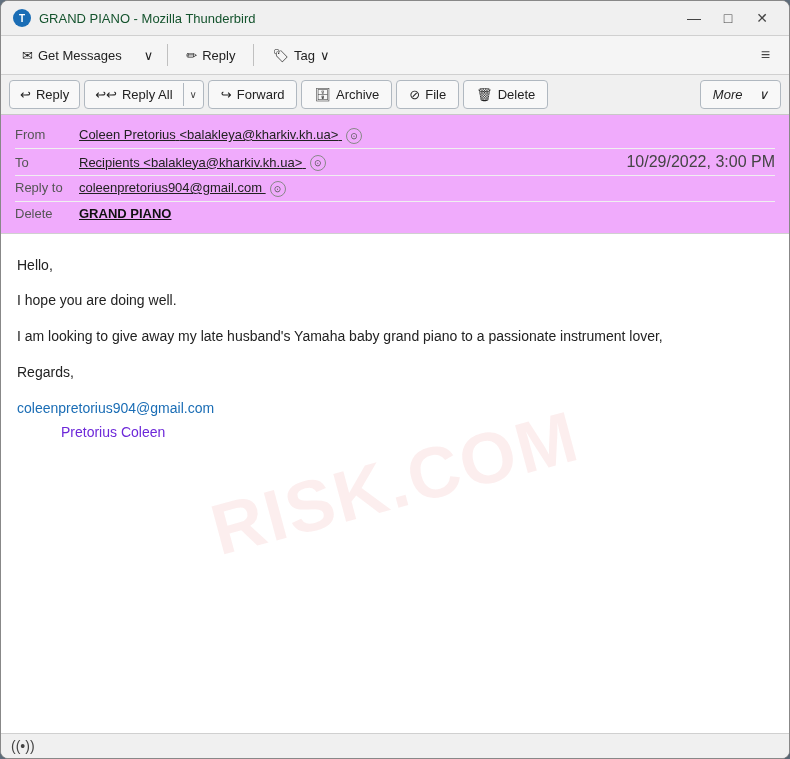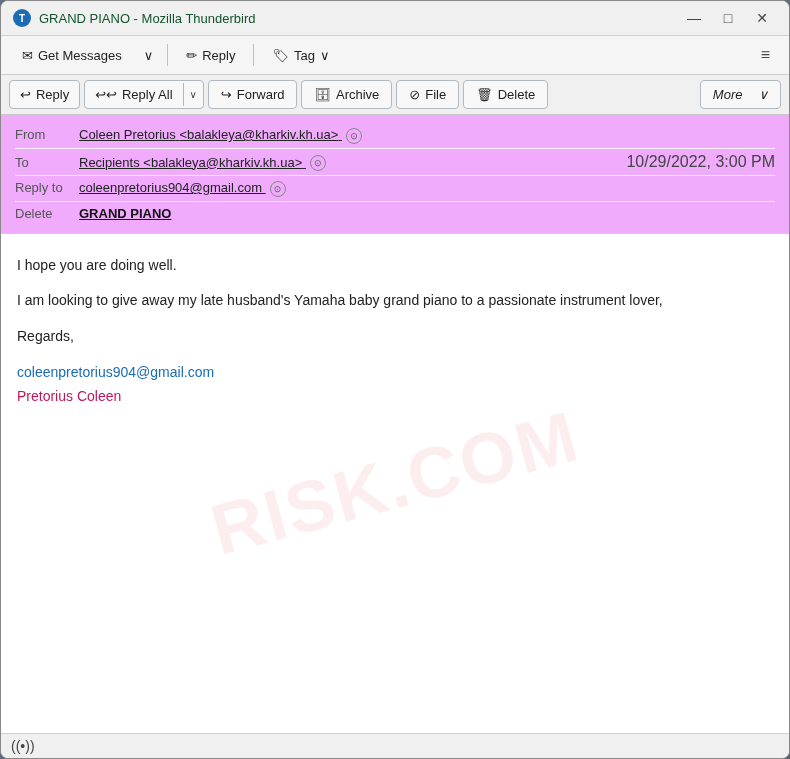--- a/index.html
+++ b/index.html
@@ -264,21 +264,21 @@
       color: rgba(220, 40, 40, 0.08);
       white-space: nowrap;
       pointer-events: none;
       user-select: none;
       letter-spacing: 2px;
     }
     .email-link {
       color: #1a6db5;
       text-decoration: none;
     }
-    .signature-name { color: #be185d; }
+    .signature-name { color: #6d28d9; margin-left: 44px; }
 
     
     .status-bar {
       background: #f0f0f0;
       padding: 4px 10px;
       display: flex;
       align-items: center;
       gap: 8px;
       border-top: 1px solid #d0d0d0;
     }
@@ -401,20 +401,21 @@
       </span>
     </div>
     <div class="header-row">
       <span class="header-label">Delete</span>
       <span class="header-value subject-value">GRAND PIANO</span>
     </div>
   </div>
 
   <div class="email-body">
     <div class="watermark">RISK.COM</div>
+    <p>Hello,</p>
     <p>I hope you are doing well.</p>
     <p>
       <span>I am looking to give away my late husband's Yamaha baby grand piano to a passionate instrument lover,</span><br>
     </p>
     <p>Regards,</p>
     <p>
       <a class="email-link" href="#">coleenpretorius904@gmail.com</a><br>
       <span class="signature-name">Pretorius Coleen</span>
     </p>
   </div>

